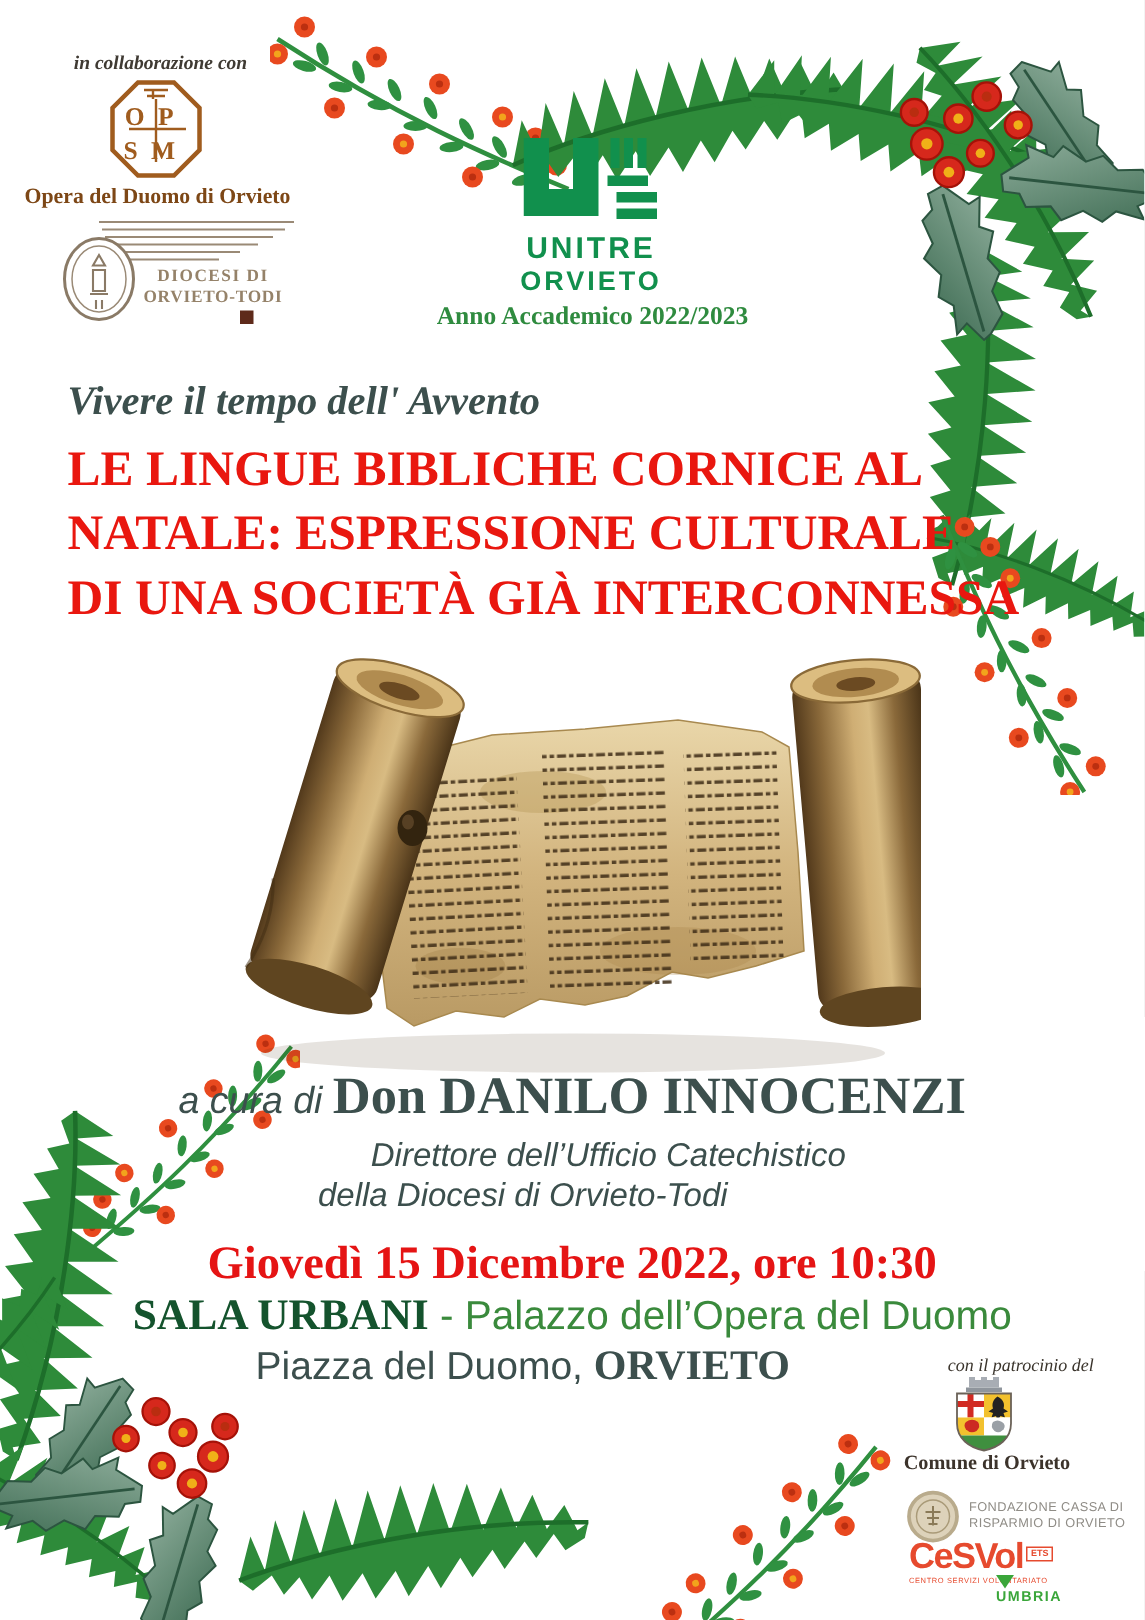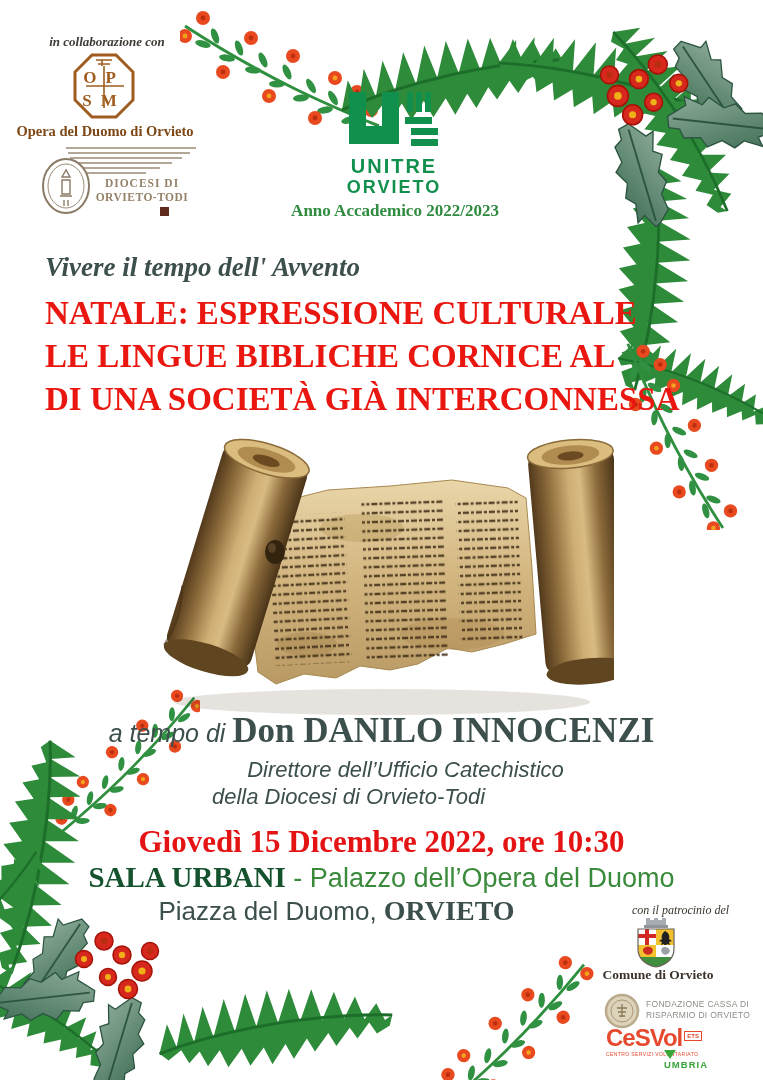--- a/index.html
+++ b/index.html
@@ -31,21 +31,21 @@
   .role1{left:24px;top:757px;width:763px;text-align:center;font-family:"Liberation Sans",sans-serif;
          font-style:italic;font-size:22px;color:#3c4f4d;}
   .role2{left:0;top:784px;width:697px;text-align:center;font-family:"Liberation Sans",sans-serif;
          font-style:italic;font-size:22px;color:#3c4f4d;}
 
   
   .datetime{left:0;top:824px;width:763px;text-align:center;font-weight:bold;font-size:31px;color:#e51414;}
   .venue{left:0;top:861px;width:763px;text-align:center;}
   .venue .vname{font-weight:bold;font-size:29px;color:#14532d;}
   .venue .vrest{font-family:"Liberation Sans",sans-serif;font-size:27px;color:#3a8a3c;}
-  .address{left:0;top:895px;width:673px;text-align:center;}
+  .address{left:12px;top:895px;width:673px;text-align:center;}
   .address .street{font-family:"Liberation Sans",sans-serif;font-size:26px;color:#3c4f4d;}
   .address .city{font-weight:bold;font-size:28px;color:#3c4f4d;}
 
   
   .patron-label{left:598px;top:903px;width:165px;text-align:center;font-style:italic;font-size:12px;color:#3a342c;}
   .comune-name{left:582px;top:967px;width:152px;text-align:center;font-weight:bold;font-size:13.5px;color:#3c332b;}
   .fond-text{left:646px;top:999px;width:110px;font-family:"Liberation Sans",sans-serif;font-size:8.5px;
              line-height:11px;color:#8f8c86;letter-spacing:.3px;}
   .cesvol{left:606px;top:1026px;width:130px;z-index:3;position:absolute;font-family:"Liberation Sans",sans-serif;}
   .cesvol .word{font-weight:800;font-size:24px;color:#e64a2e;letter-spacing:-1px;line-height:24px;}
@@ -236,22 +236,22 @@
       <rect x="62" y="36" width="27" height="7"></rect>
       <rect x="62" y="47" width="27" height="7"></rect>
     </g>
   </svg>
   <div class="txt unitre-name">UNITRE</div>
   <div class="txt unitre-city">ORVIETO</div>
   <div class="txt acad-year">Anno Accademico 2022/2023</div>
 
   <div class="txt subtitle">Vivere il tempo dell' Avvento</div>
   <div class="txt main-title">
+    <div>LE LINGUE BIBLICHE CORNICE AL</div>
     <div>NATALE: ESPRESSIONE CULTURALE</div>
-    <div>LE LINGUE BIBLICHE CORNICE AL</div>
     <div>DI UNA SOCIETÀ GIÀ INTERCONNESSA</div>
   </div>
 
   <svg class="txt" style="left:152px;top:436px;width:462px;height:284px;z-index:2" viewBox="0 0 462 284">
     <defs>
       <linearGradient id="rollg" x1="0" y1="0" x2="1" y2="0">
         <stop offset="0" stop-color="#52391b"></stop>
           <stop offset=".2" stop-color="#8a693a"></stop>
         <stop offset=".45" stop-color="#cfae74"></stop>
           <stop offset=".58" stop-color="#d8bb82"></stop>
@@ -292,21 +292,21 @@
     <g transform="translate(418,14) rotate(-5)">
       <rect x="-43" y="0" width="86" height="222" rx="12" fill="url(#rollg)"></rect>
       <ellipse cx="0" cy="222" rx="43" ry="13" fill="#5f4520"></ellipse>
       <ellipse cx="0" cy="4" rx="43" ry="14" fill="#dcbd80" stroke="#8a6a38" stroke-width="1.5"></ellipse>
       <ellipse cx="0" cy="5" rx="29" ry="9.5" fill="#b18c50"></ellipse>
       <ellipse cx="0" cy="6" rx="13" ry="4.5" fill="#6b4a22"></ellipse>
     </g>
   </svg>
 
   <div class="txt curator">
-    <span class="prefix">a tempo di </span><span class="name">Don DANILO INNOCENZI</span>
+    <span class="prefix">a cura di </span><span class="name">Don DANILO INNOCENZI</span>
   </div>
   <div class="txt role1">Direttore dell’Ufficio Catechistico</div>
   <div class="txt role2">della Diocesi di Orvieto-Todi</div>
 
   <div class="txt datetime">Giovedì 15 Dicembre 2022, ore 10:30</div>
   <div class="txt venue">
     <span class="vname">SALA URBANI</span><span class="vrest"> - Palazzo dell’Opera del Duomo</span>
   </div>
   <div class="txt address">
     <span class="street">Piazza del Duomo, </span><span class="city">ORVIETO</span>

